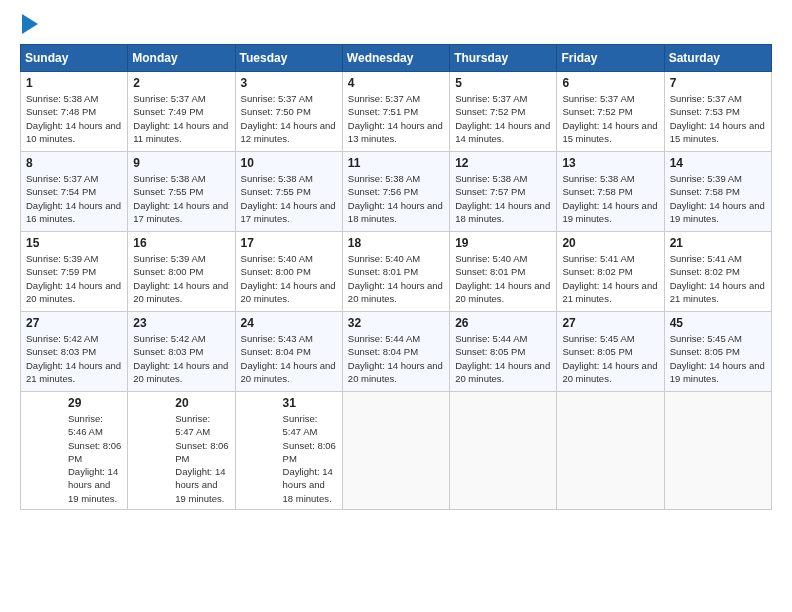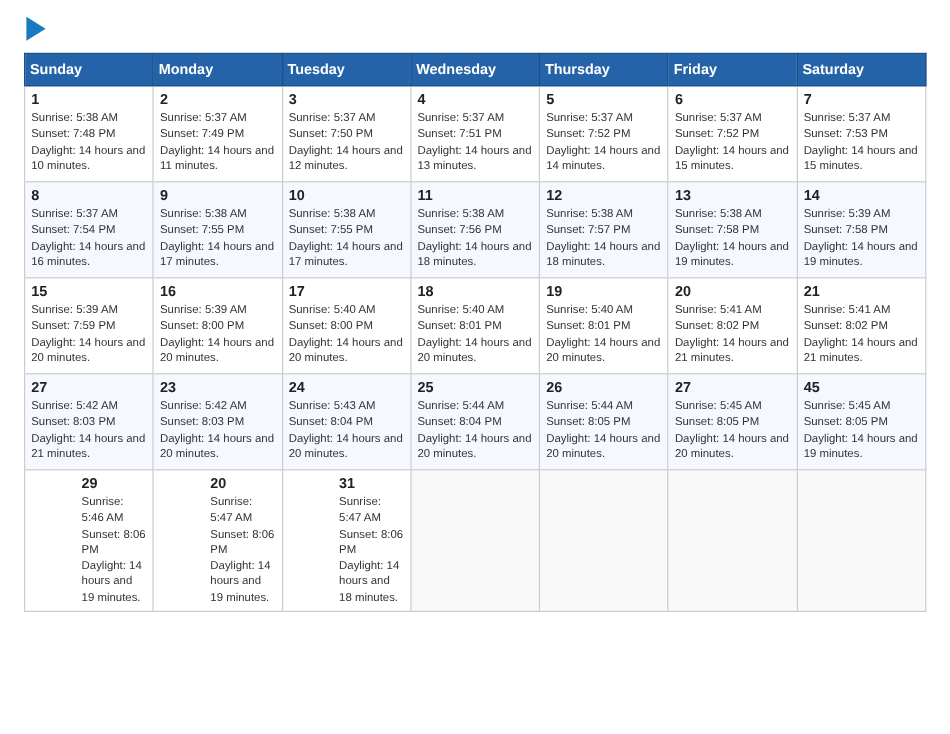--- a/index.html
+++ b/index.html
@@ -335,21 +335,21 @@
       </td>
           <td>
         <span class="day-num">24</span>
         <div class="day-info">
           Sunrise: 5:43 AM<br>
           Sunset: 8:04 PM<br>
           Daylight: 14 hours and 20 minutes.
         </div>
       </td>
           <td>
-        <span class="day-num">25</span>
+        <span class="day-num">32</span>
         <div class="day-info">
           Sunrise: 5:44 AM<br>
           Sunset: 8:04 PM<br>
           Daylight: 14 hours and 20 minutes.
         </div>
       </td>
           <td>
         <span class="day-num">26</span>
         <div class="day-info">
           Sunrise: 5:44 AM<br>

